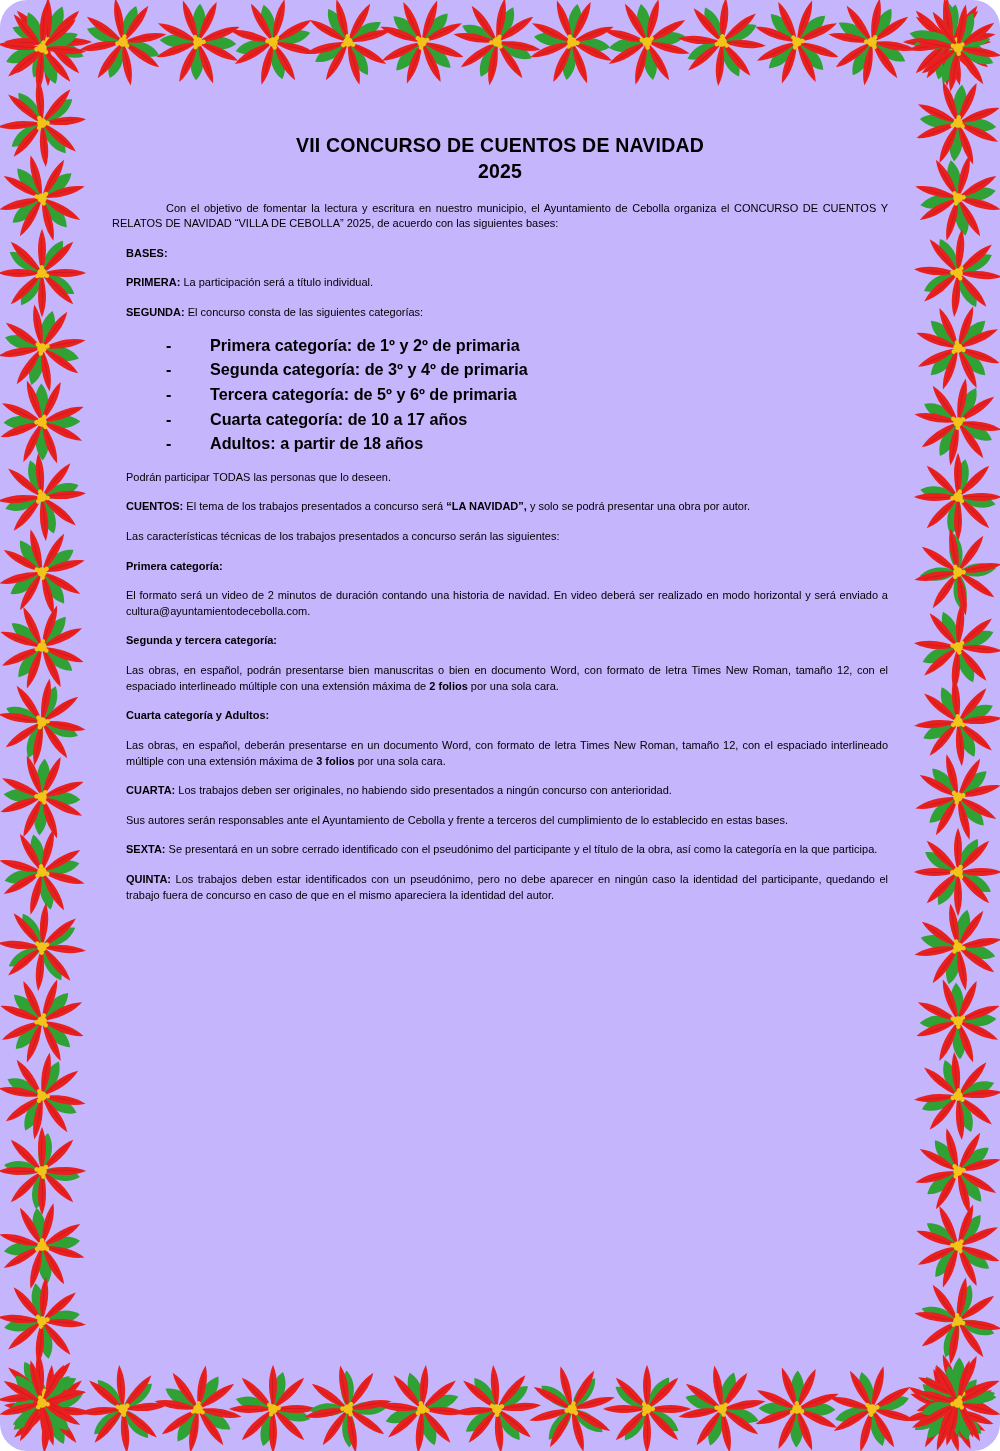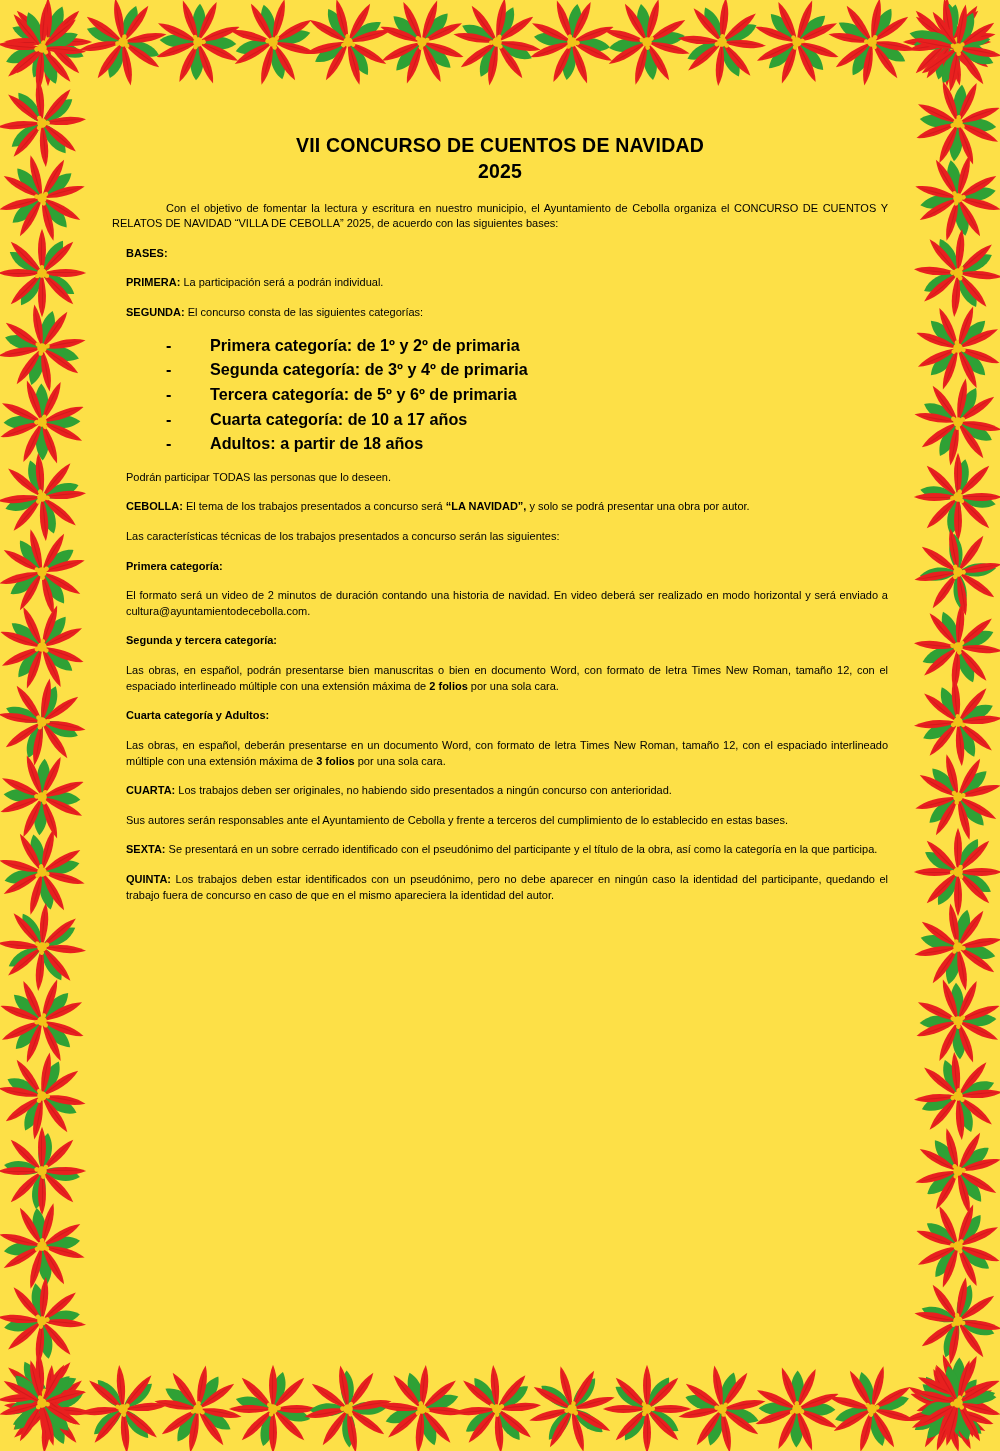--- a/index.html
+++ b/index.html
@@ -13,21 +13,22 @@
     font-family: "Liberation Sans", sans-serif;
     color: #000;
     position: relative;
     overflow: hidden;
   }
 
   
   .page {
     position: absolute;
     inset: 0;
-    background: #fde047;
+    background: #c4b5fd;
+    border-radius: 27px;
   }
   .border-frame {
     position: absolute;
     inset: 0;
     pointer-events: none;
   }
   .poin {
     position: absolute;
     width: 96px;
     height: 96px;
@@ -3777,39 +3778,39 @@
     <div class="title">
       <span>VII CONCURSO DE CUENTOS DE NAVIDAD</span>
       <span class="yr">2025</span>
     </div>
 
     <p class="para first">Con el objetivo de fomentar la lectura y escritura en nuestro municipio, el Ayuntamiento de Cebolla organiza el CONCURSO DE CUENTOS Y RELATOS DE NAVIDAD “VILLA DE CEBOLLA” 2025, de acuerdo con las siguientes bases:</p>
 
     <p class="para indent b">BASES:</p>
 
     <p class="para indent">
-      <b>PRIMERA:</b><span> La participación será a podrán individual.</span>
+      <b>PRIMERA:</b><span> La participación será a título individual.</span>
     </p>
 
     <p class="para indent">
       <b>SEGUNDA:</b><span> El concurso consta de las siguientes categorías:</span>
     </p>
 
     <ul class="cats">
       <li><span>Primera categoría: de 1º y 2º de primaria</span></li>
       <li><span>Segunda categoría: de 3º y 4º de primaria</span></li>
       <li><span>Tercera categoría: de 5º y 6º de primaria</span></li>
       <li><span>Cuarta categoría: de 10 a 17 años</span></li>
       <li><span>Adultos: a partir de 18 años</span></li>
     </ul>
 
     <p class="para indent left">Podrán participar TODAS las personas que lo deseen.</p>
 
     <p class="para indent">
-      <b>CEBOLLA:</b><span> El tema de los trabajos presentados a concurso será </span><b>“LA NAVIDAD”,</b><span> y solo se podrá presentar una obra por autor.</span>
+      <b>CUENTOS:</b><span> El tema de los trabajos presentados a concurso será </span><b>“LA NAVIDAD”,</b><span> y solo se podrá presentar una obra por autor.</span>
     </p>
 
     <p class="para indent left">Las características técnicas de los trabajos presentados a concurso serán las siguientes:</p>
 
     <p class="para indent b">Primera categoría:</p>
 
     <p class="para indent">El formato será un video de 2 minutos de duración contando una historia de navidad. En video deberá ser realizado en modo horizontal y será enviado a cultura@ayuntamientodecebolla.com.</p>
 
     <p class="para indent b"> Segunda y tercera categoría:</p>
 

